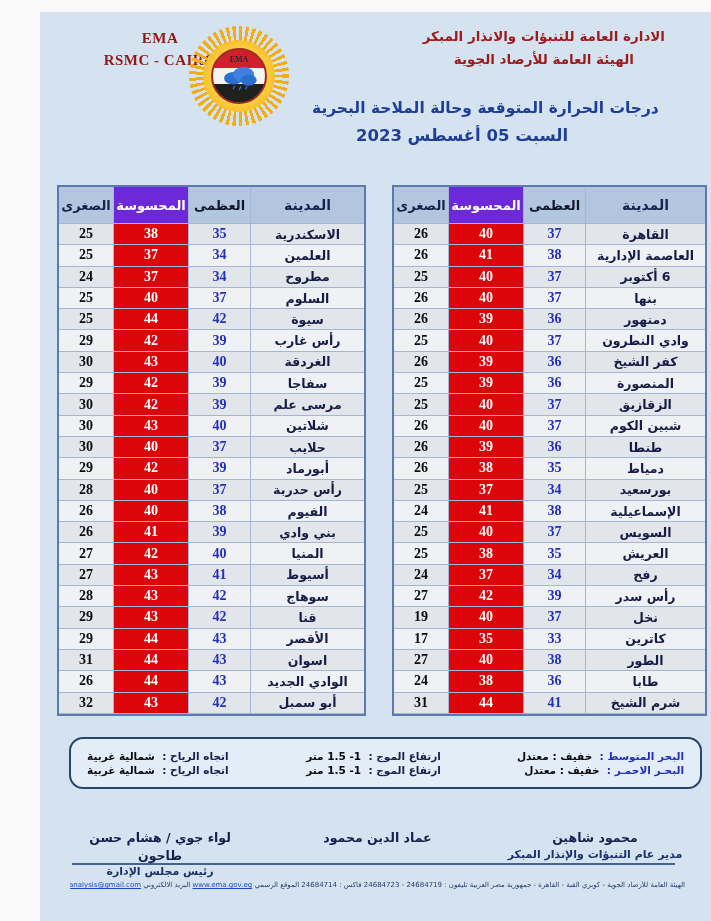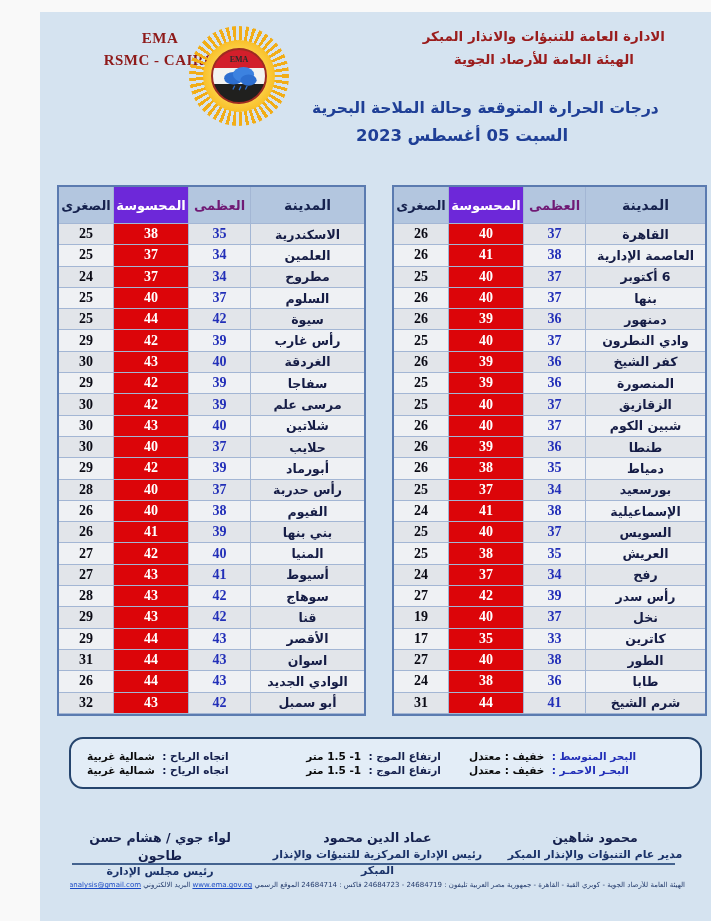--- a/index.html
+++ b/index.html
@@ -61,40 +61,40 @@
   .t-row.odd{background:#e2e5ea;}
   .t-row.even{background:#eff1f4;}
   .th,.td{
     display:flex;align-items:center;justify-content:center;
     border-right:1px solid #a3b6d4;border-bottom:1px solid #a3b6d4;
     box-sizing:border-box;overflow:hidden;
   }
   .th:last-child,.td:last-child{border-right:none;}
   .th{background:#b3c6df;font-weight:bold;font-size:13px;color:#16224e;}
   .th.feels{background:#6d28d9;color:#ffffff;}
-  .th.max{color:#701a75;}
+  .th.max{color:#0f172a;}
   .th.city{font-size:14px;}
   .td{font-weight:bold;}
   .td.min,.td.feels,.td.max{font-family:"Liberation Serif",serif;font-size:14px;}
   .td.min{color:#0a0a14;}
   .td.feels{background:#dc0509;color:#ffffff;}
   .td.max{color:#222fb8;}
   .td.city{font-size:12.5px;color:#151c45;direction:rtl;}
   
   .sea-box{
     position:absolute;left:29px;top:725px;width:633px;height:52px;
     background:#e3edf7;border:2px solid #26456e;border-radius:14px;
     display:flex;flex-direction:column;justify-content:center;gap:2px;
     padding:2px 0;box-sizing:border-box;
   }
   .sea-row{
     direction:rtl;display:grid;grid-template-columns:36% 32% 32%;
     align-items:center;padding:0 16px;font-size:10.5px;font-weight:bold;color:#0d1333;
   }
-  .sea-cell-name{text-align:left;}
+  .sea-cell-name{text-align:right;}
   .sea-cell-waves{text-align:center;}
   .sea-cell-wind{text-align:left;}
   .sea-name{color:#222fb8;}
   .sea-state{color:#0a0a0a;}
   .sea-label{color:#15204d;}
   .sea-value{color:#0a0a0a;}
   
   .signatures{
     position:absolute;left:25px;top:817px;width:625px;
     direction:rtl;display:flex;justify-content:space-between;
@@ -242,21 +242,21 @@
         <div class="t-row even">
           <div class="td min">26</div>
           <div class="td feels">40</div>
           <div class="td max">38</div>
           <div class="td city">الفيوم</div>
         </div>
         <div class="t-row odd">
           <div class="td min">26</div>
           <div class="td feels">41</div>
           <div class="td max">39</div>
-          <div class="td city">بني بنها</div>
+          <div class="td city">بني وادي</div>
         </div>
         <div class="t-row even">
           <div class="td min">27</div>
           <div class="td feels">42</div>
           <div class="td max">40</div>
           <div class="td city">المنيا</div>
         </div>
         <div class="t-row odd">
           <div class="td min">27</div>
           <div class="td feels">43</div>
@@ -482,21 +482,20 @@
     </div>
   </div>
 
   <div class="signatures">
     <div class="sig s0">
       <div class="sig-name">محمود شاهين</div>
       <div class="sig-title">مدير عام التنبؤات والإنذار المبكر</div>
     </div>
     <div class="sig s1">
       <div class="sig-name">عماد الدين محمود</div>
-      <div class="sig-title">رئيس الإدارة المركزية للتنبؤات والإنذار المبكر</div>
     </div>
     <div class="sig s2">
       <div class="sig-name">لواء جوي / هشام حسن طاحون</div>
       <div class="sig-title">رئيس مجلس الإدارة</div>
     </div>
   </div>
 
   <div class="divider"></div>
 
   <div class="footer-line"><span>الهيئة العامة للأرصاد الجوية - كوبري القبة - القاهرة - جمهورية مصر العربية  تليفون : 24684719 - 24684723  فاكس : 24684714  الموقع الرسمي </span><span class="flink">www.ema.gov.eg</span><span>  البريد الالكتروني </span><span class="flink">egyptian.met.analysis@gmail.com</span></div>

